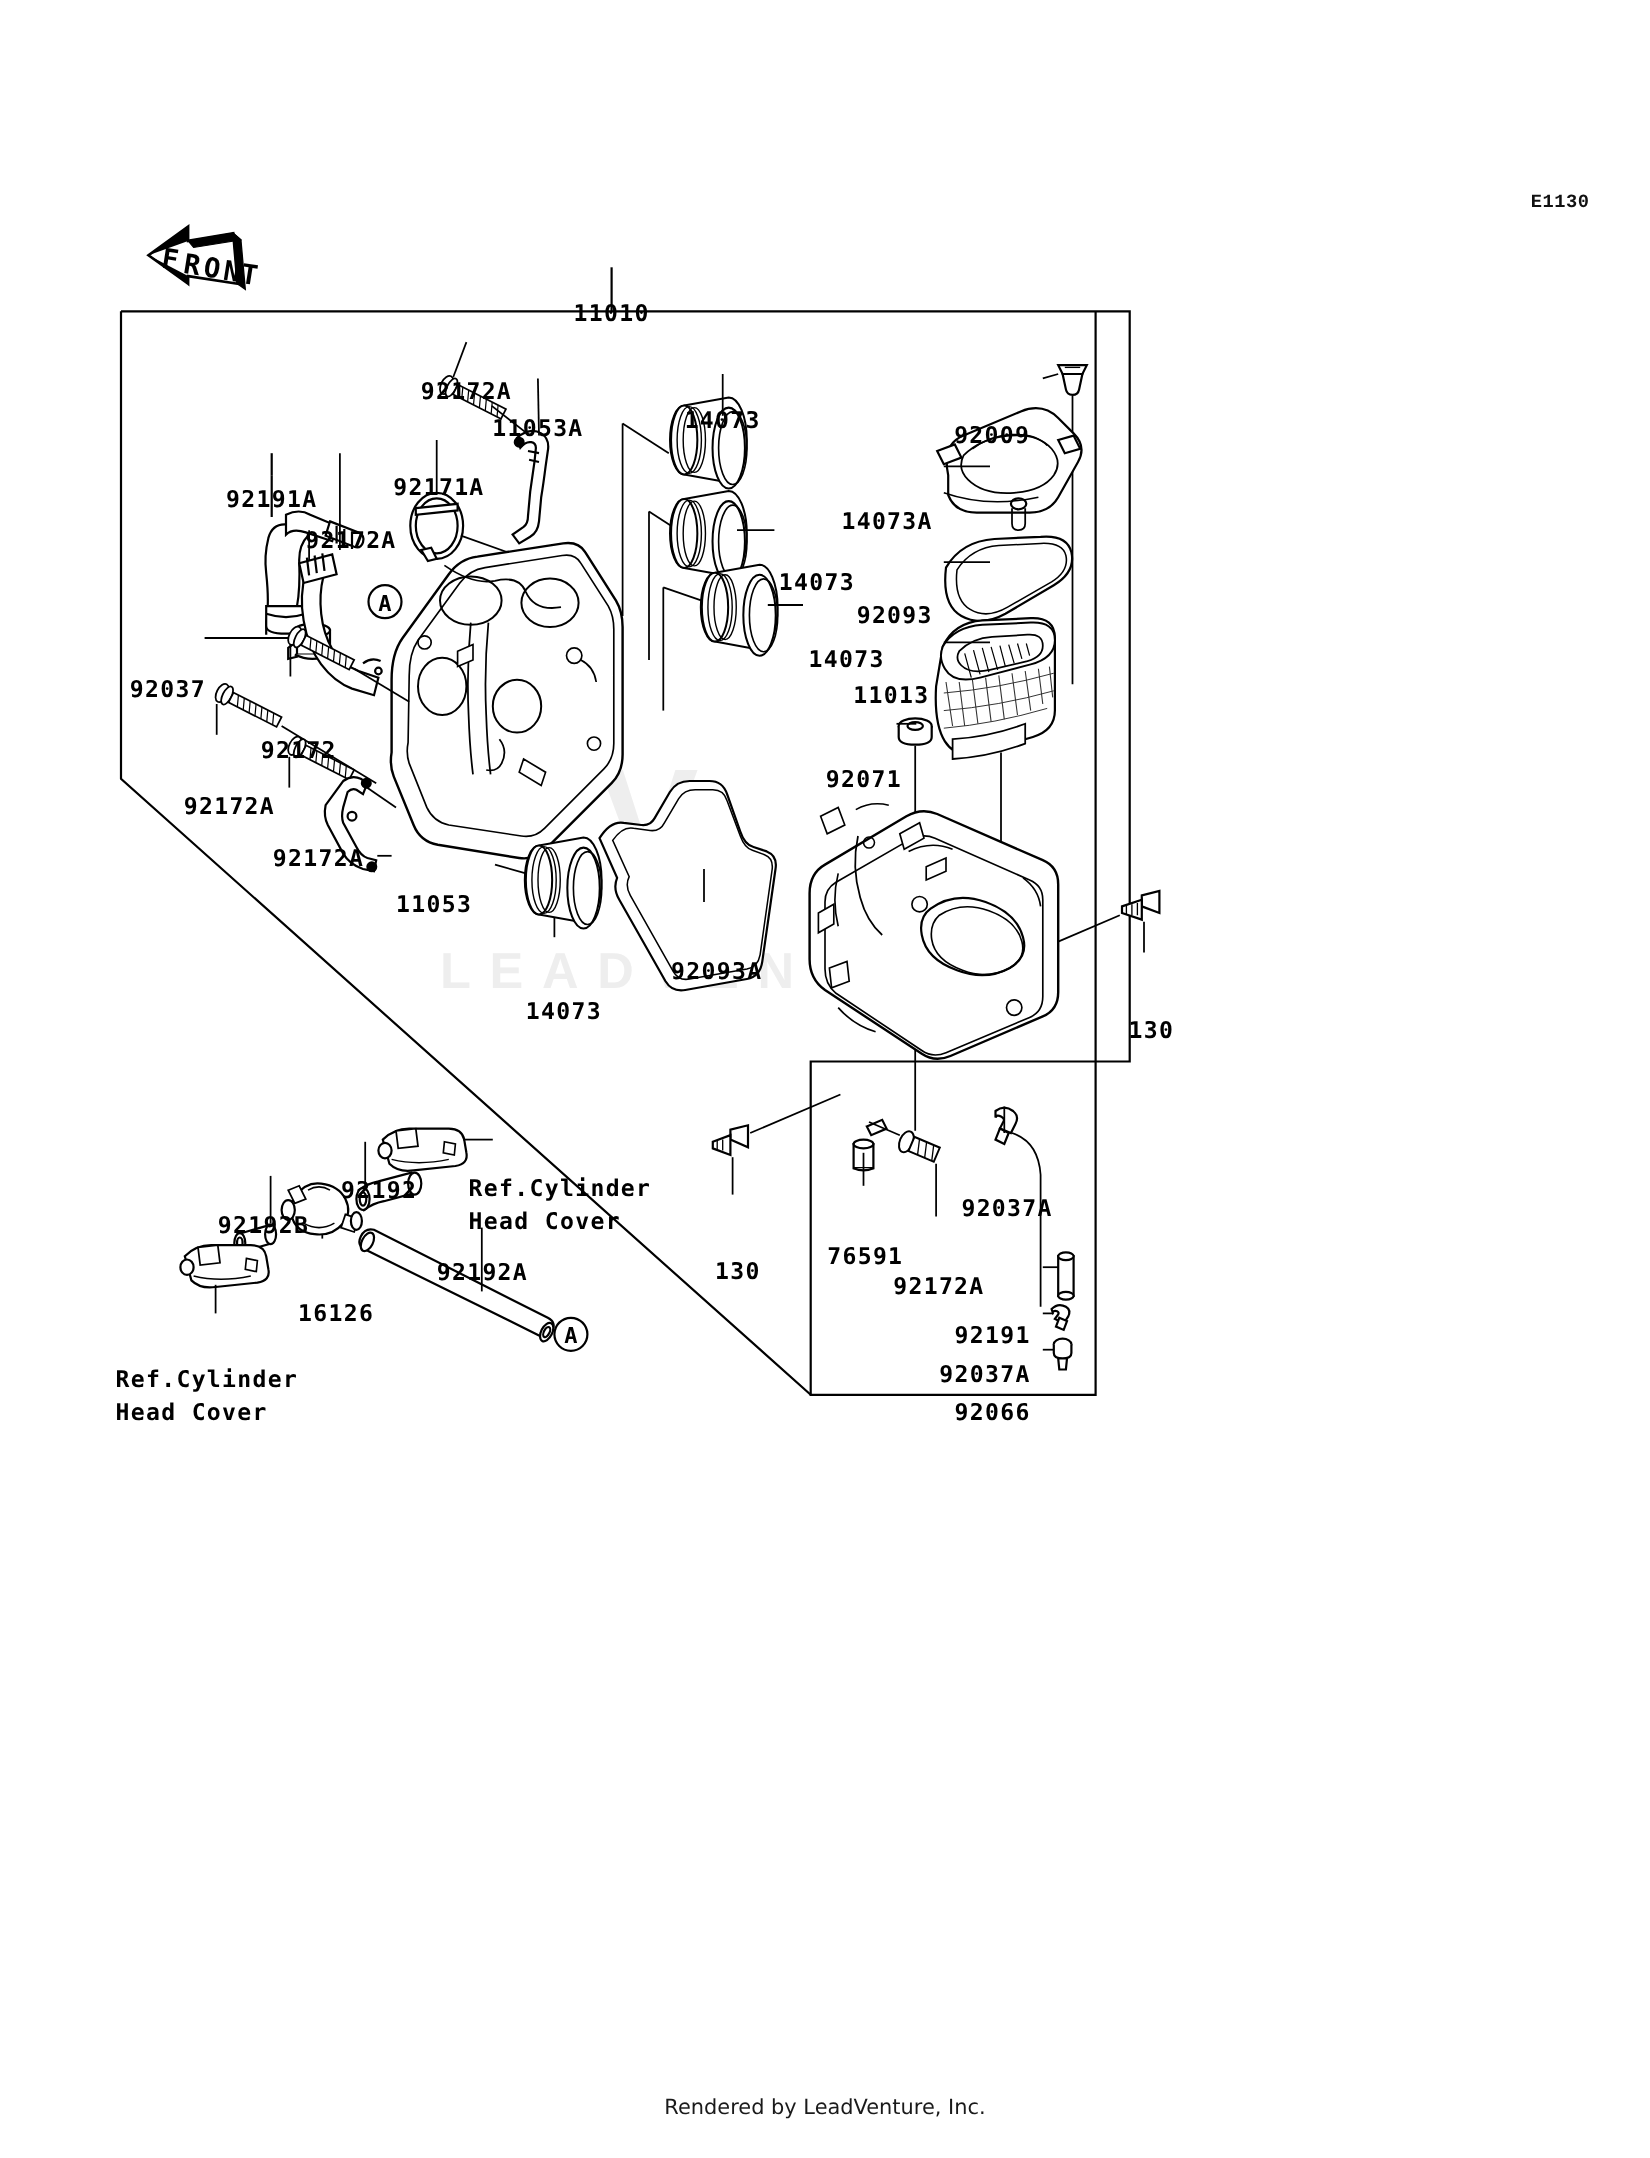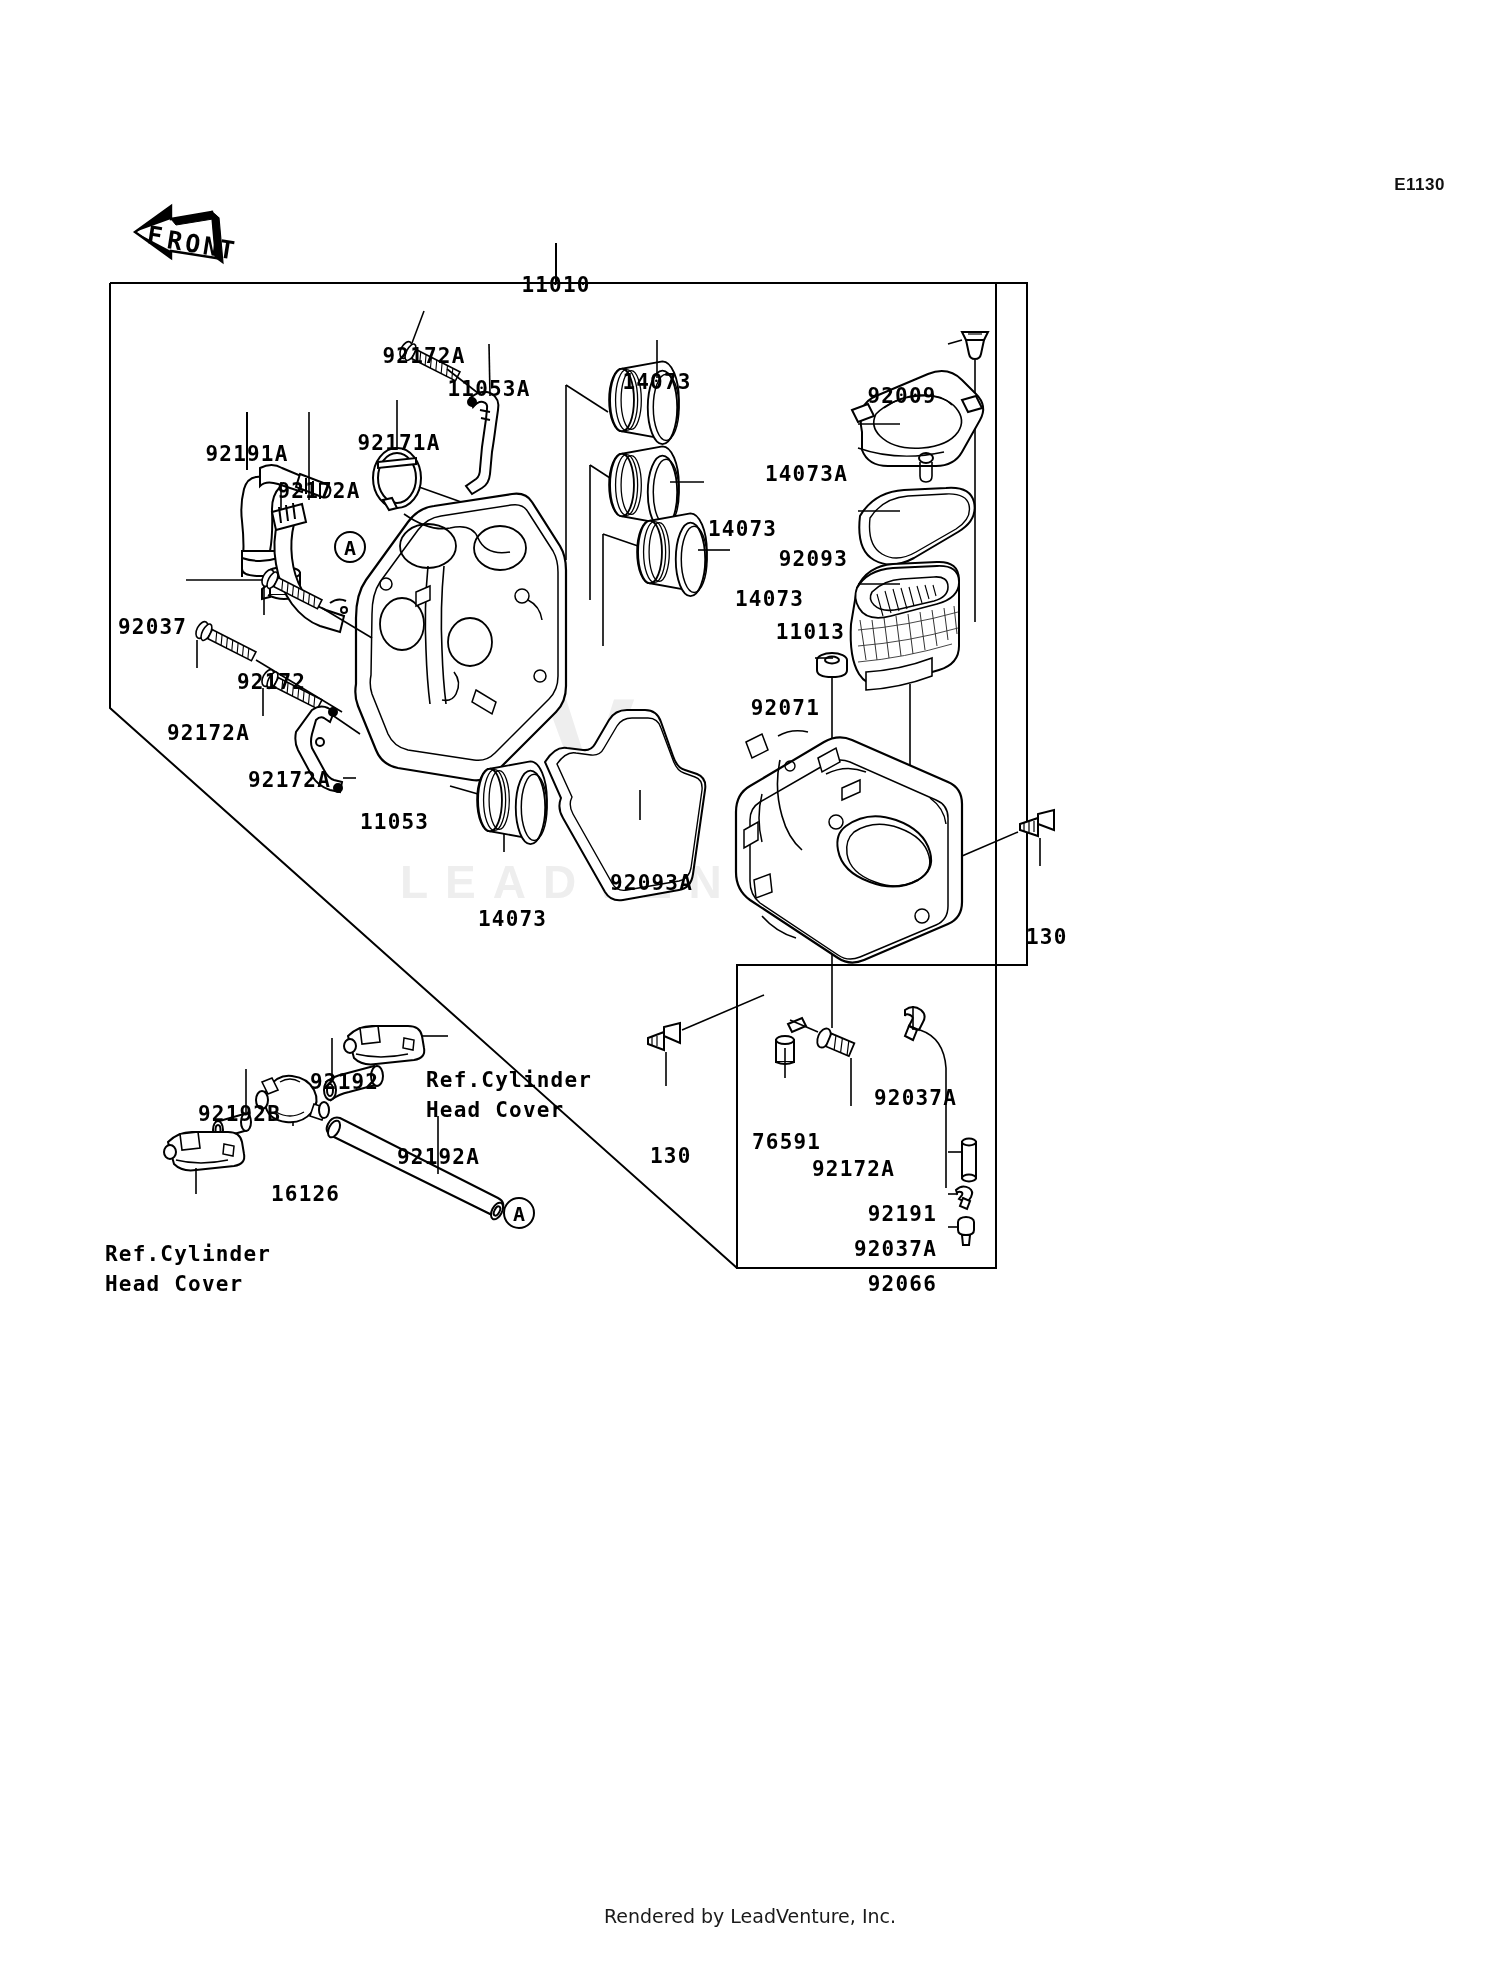--- a/index.html
+++ b/index.html
@@ -33,21 +33,21 @@
     white-space: pre;
     line-height: 1.35;
     margin-top: 43px;
   }
   .lbl.right { transform: translateX(-100%); }
   .lbl.center { transform: translateX(-50%); }
   #sheet-code {
     position: absolute;
     right: 55px;
     top: 175px;
-    font-family: Liberation Sans, sans-serif;
+    font-family: Liberation Mono, monospace;
     font-weight: bold;
     font-size: 17px;
     letter-spacing: 0.5px;
     color: #111;
   }
   #footer-credit {
     position: absolute;
     left: 0;
     top: 1905px;
     width: 1500px;

